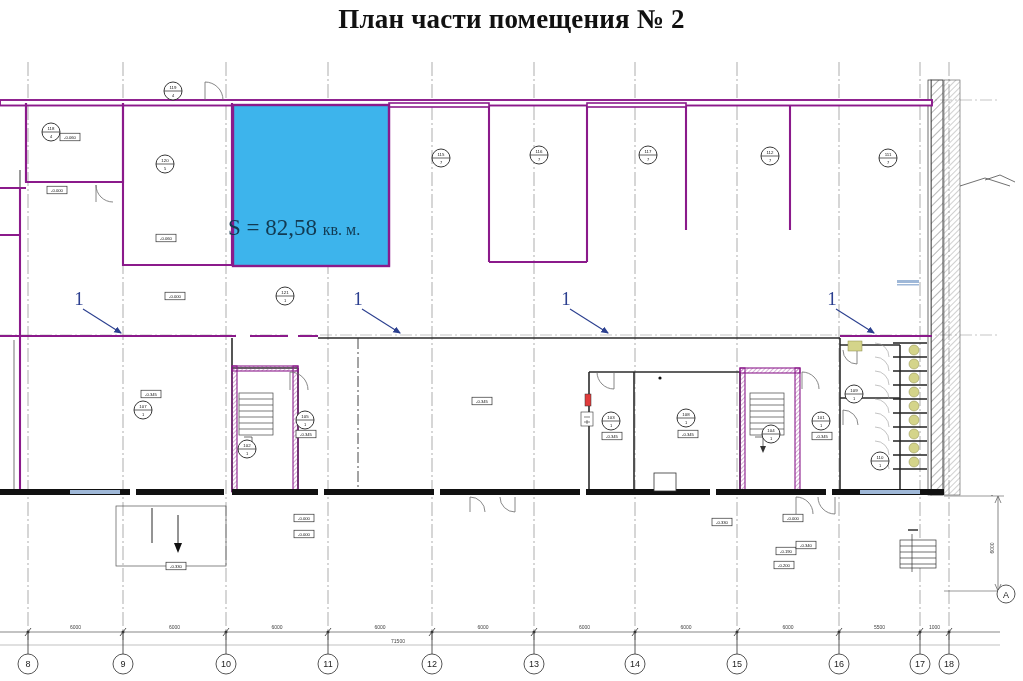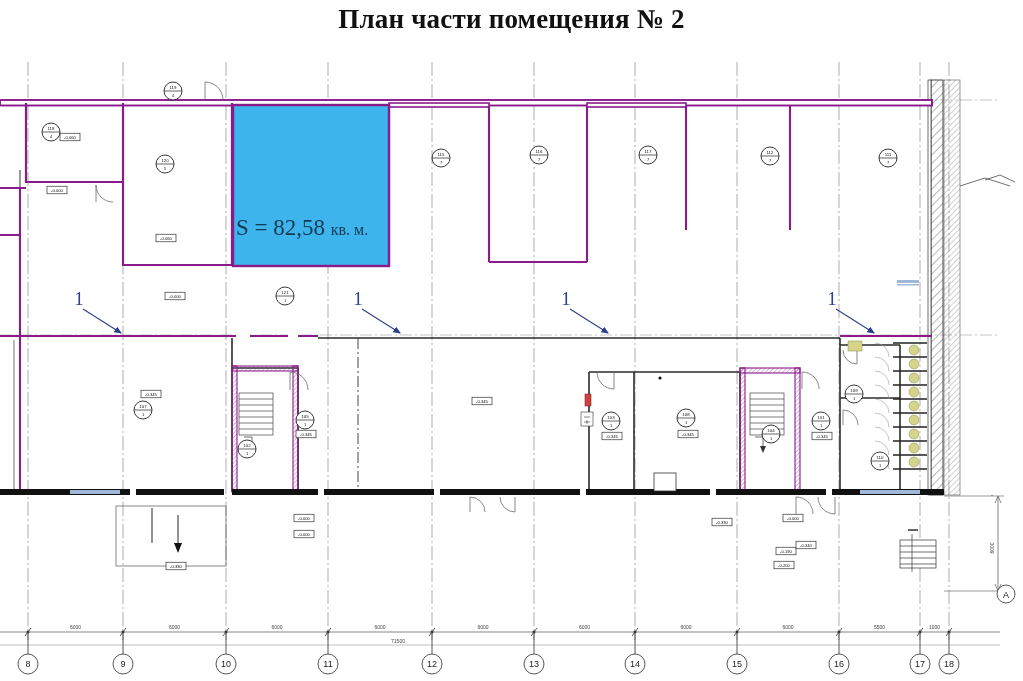--- a/index.html
+++ b/index.html
@@ -16,21 +16,21 @@
   .title-main{
     font-family:"Liberation Serif", serif;
     font-size:27px;font-weight:700;letter-spacing:0.2px;line-height:1.12;
     color:#111;
   }
   .title-sub{
     font-family:"Liberation Serif", serif;
     font-size:25px;font-weight:400;line-height:1.2;margin-top:1px;color:#111;
   }
   .room-area-label{
-    position:absolute;left:236px;top:215px;
+    position:absolute;left:228px;top:215px;
     font-family:"Liberation Serif", serif;font-size:23px;color:#123a52;
     white-space:nowrap;
   }
   .room-area-label .units{font-size:16px;}
   svg{display:block;}
   .axis-num{font-family:"Liberation Sans", sans-serif;font-size:9px;fill:#222;}
   .dim-txt{font-family:"Liberation Sans", sans-serif;font-size:5px;fill:#444;}
   .sec-mark{font-family:"Liberation Serif", serif;font-size:19px;fill:#2b3f8f;}
   .lvl-txt{font-family:"Liberation Sans", sans-serif;font-size:4.2px;fill:#111;}
   .rm-n{font-family:"Liberation Sans", sans-serif;font-size:4.4px;fill:#111;}

